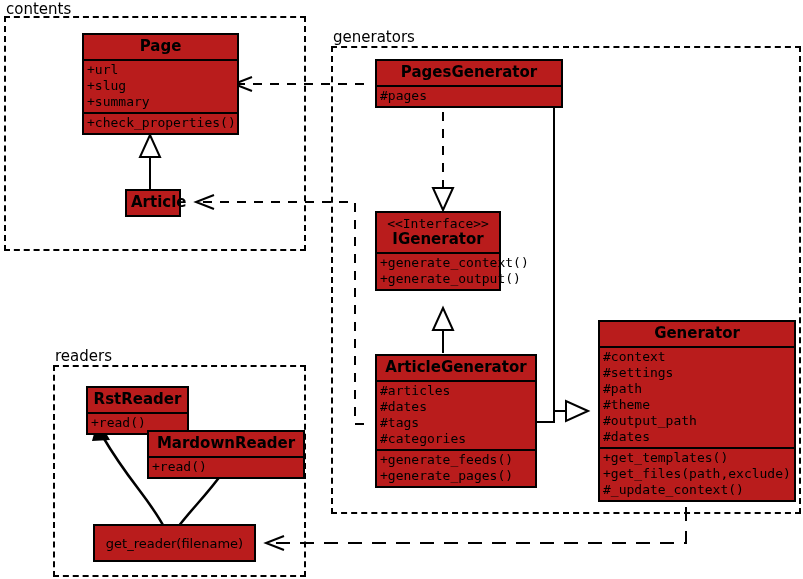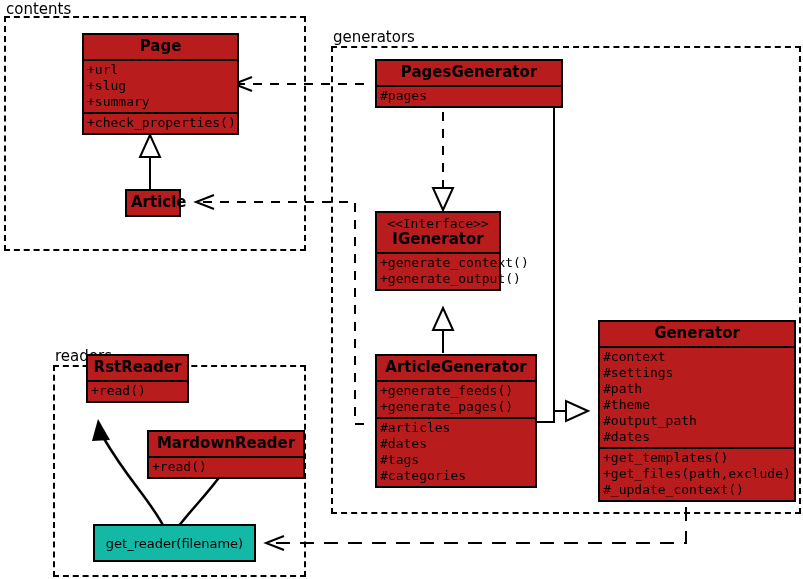--- a/index.html
+++ b/index.html
@@ -77,21 +77,21 @@
   .uml .member {
     font-family: "DejaVu Sans Mono", monospace;
     font-size: 13px;
     line-height: 16px;
     color: #000;
     white-space: nowrap;
   }
   .plain-box {
     position: absolute;
     border: 2px solid #000;
-    background: #14b8a6;
+    background: #b91c1c;
     box-sizing: border-box;
     display: flex;
     align-items: center;
     justify-content: center;
     z-index: 5;
   }
   .plain-box .label {
     font-family: "DejaVu Sans", sans-serif;
     font-size: 13px;
     color: #000;
@@ -195,49 +195,49 @@
     <div class="title" style="padding-top:0px;">IGenerator</div>
     <div class="compartment">
       <div class="member">+generate_context()</div>
       <div class="member">+generate_output()</div>
     </div>
   </div>
 
   <div class="uml" style="left:364px; top:354px; width:162px;">
     <div class="title">ArticleGenerator</div>
     <div class="compartment">
-      <div class="member">+generate_feeds()</div>
-      <div class="member">+generate_pages()</div>
-    </div>
-    <div class="compartment">
       <div class="member">#articles</div>
       <div class="member">#dates</div>
       <div class="member">#tags</div>
       <div class="member">#categories</div>
+    </div>
+    <div class="compartment">
+      <div class="member">+generate_feeds()</div>
+      <div class="member">+generate_pages()</div>
     </div>
   </div>
 
   <div class="uml" style="left:587px; top:320px; width:198px;">
     <div class="title">Generator</div>
     <div class="compartment">
       <div class="member">#context</div>
       <div class="member">#settings</div>
       <div class="member">#path</div>
       <div class="member">#theme</div>
       <div class="member">#output_path</div>
       <div class="member">#dates</div>
     </div>
     <div class="compartment">
       <div class="member">+get_templates()</div>
       <div class="member">+get_files(path,exclude)</div>
       <div class="member">#_update_context()</div>
     </div>
   </div>
 
-  <div class="uml" style="left:75px; top:354px; width:103px;">
+  <div class="uml" style="left:75px; top:386px; width:103px;">
     <div class="title">RstReader</div>
     <div class="compartment">
       <div class="member">+read()</div>
     </div>
   </div>
 
   <div class="uml" style="left:136px; top:430px; width:158px;">
     <div class="title">MardownReader</div>
     <div class="compartment">
       <div class="member">+read()</div>

